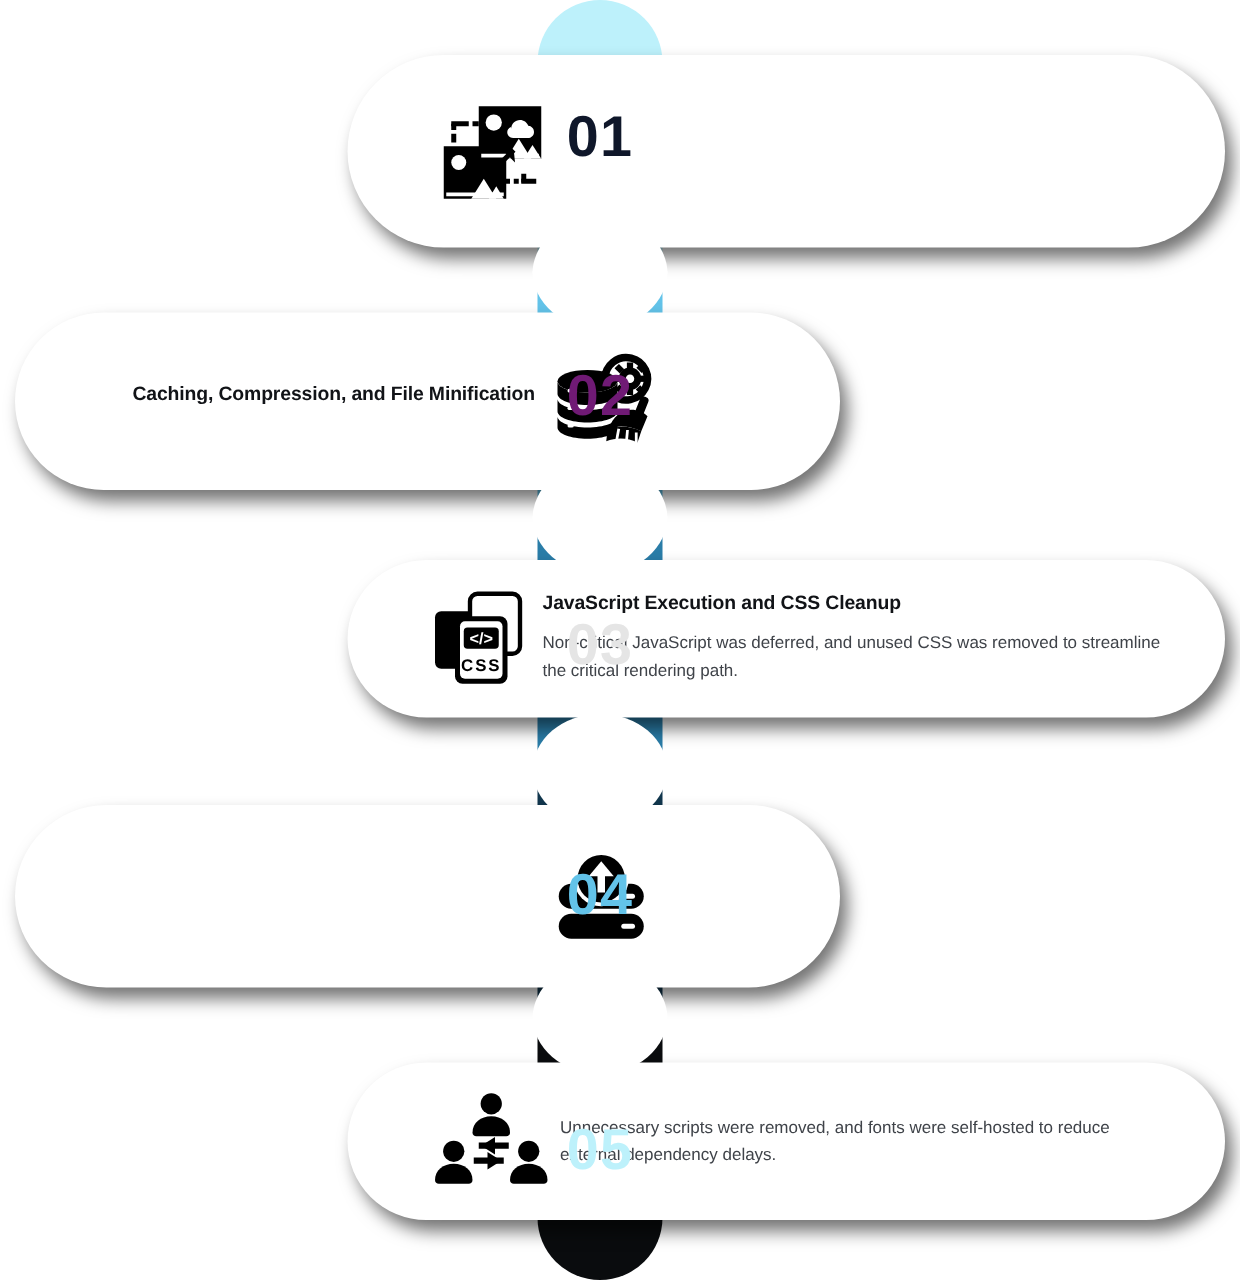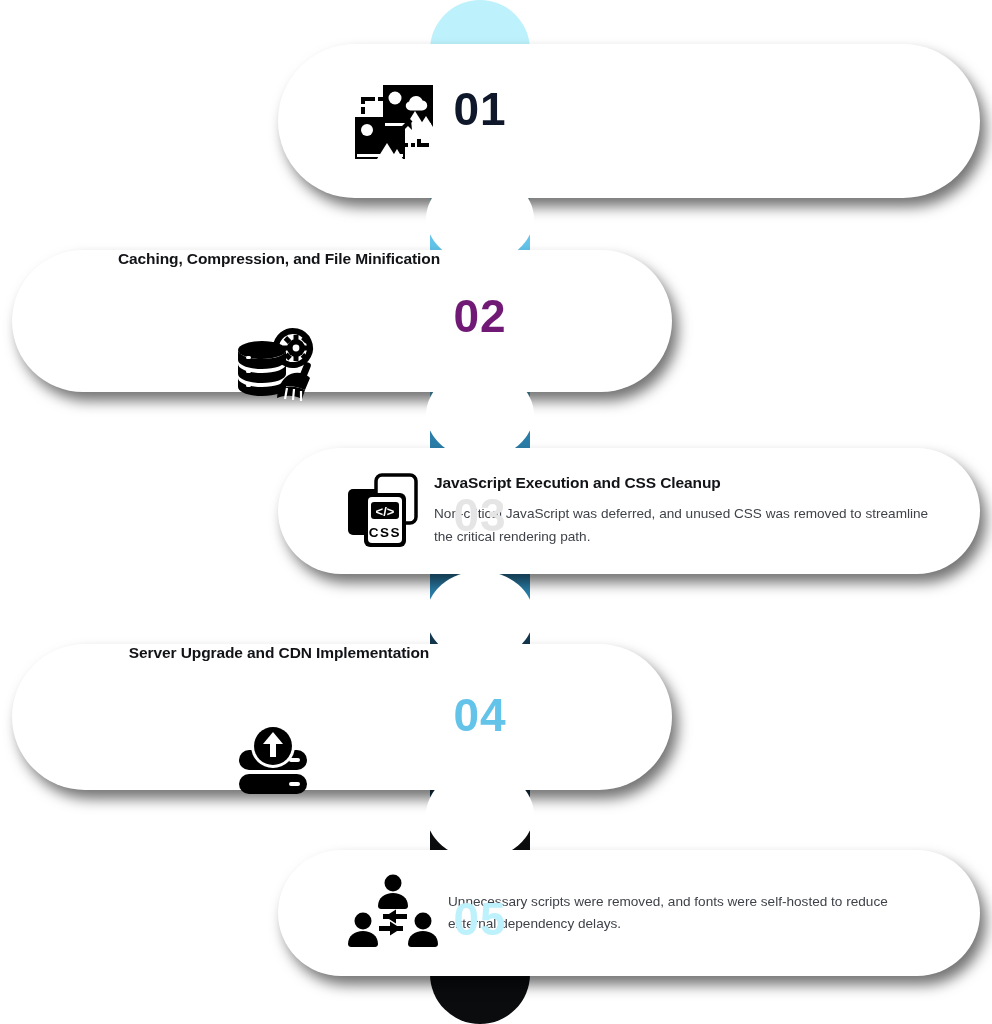--- a/index.html
+++ b/index.html
@@ -62,21 +62,21 @@
   .card {
     position: absolute;
     background: #ffffff;
     border-radius: 90px;
     box-shadow: 6px 9px 14px rgba(0,0,0,0.55);
     display: flex;
     align-items: center;
     z-index: 1;
   }
   .card.right { flex-direction: row; }
-  .card.left  { flex-direction: column; gap: 32px; }
+  .card.left  { flex-direction: row; }
 
   .card-icon {
     flex: 0 0 auto;
     width: 110px;
     height: 110px;
     display: flex;
     align-items: center;
     justify-content: center;
   }
   .card-icon svg { display: block; }
@@ -216,21 +216,20 @@
       </svg>
     </div>
     <div class="card-text">
       <div class="card-title">JavaScript Execution and CSS Cleanup</div>
       <div class="card-desc">Non-critical JavaScript was deferred, and unused CSS was removed to streamline the critical rendering path.</div>
     </div>
   </div>
 
   <div class="card left card-4">
     <div class="card-text">
-      <div class="card-title">Server Upgrade and CDN Implementation</div>
     </div>
     <div class="card-icon">
       <svg width="84" height="76" viewBox="0 0 84 76" aria-hidden="true">
         <rect x="6" y="28" width="68" height="20" rx="10" fill="#000"></rect>
         <rect x="6" y="52" width="68" height="20" rx="10" fill="#000"></rect>
         <rect x="56" y="36" width="11" height="4" rx="2" fill="#fff"></rect>
         <rect x="56" y="60" width="11" height="4" rx="2" fill="#fff"></rect>
         <circle cx="40" cy="24" r="22" fill="#fff"></circle>
         <circle cx="40" cy="24" r="19" fill="#000"></circle>
         <g fill="#fff">

